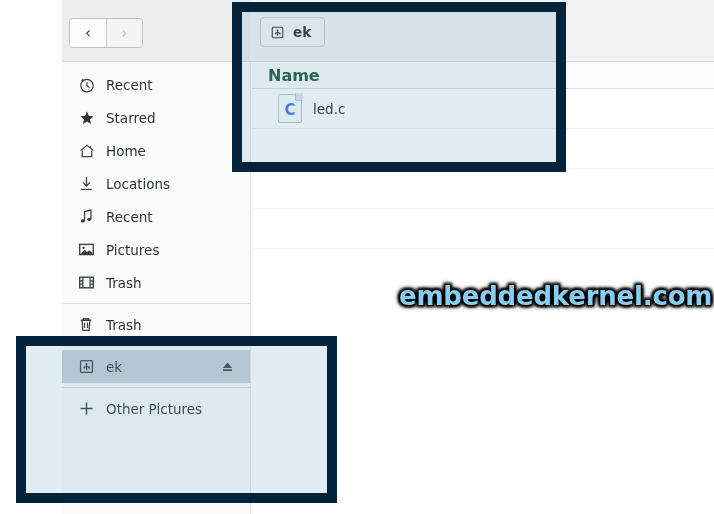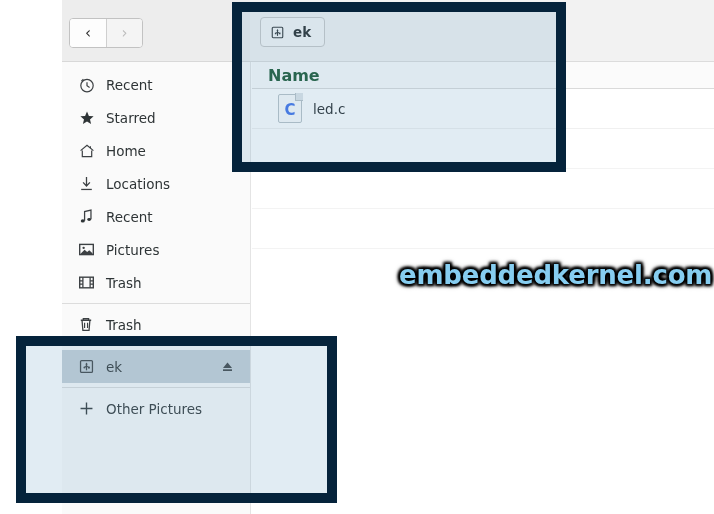--- a/index.html
+++ b/index.html
@@ -216,21 +216,21 @@
     background: rgba(120,170,200,0.22);
     pointer-events: none;
   }
   #hl-top  { left: 232px; top: 2px;   width: 334px; height: 170px; }
   #hl-bot  { left: 16px;  top: 336px; width: 321px; height: 167px; }
 
   
   .watermark {
     position: absolute;
     left: 399px;
-    top: 260px;
+    top: 281px;
     font-family: "DejaVu Sans", "Liberation Sans", sans-serif;
     font-size: 26px;
     font-weight: bold;
     letter-spacing: -0.2px;
     color: #86cdf0;
     text-shadow:
       0 0 2px #000, 0 0 3px #000, 0 0 4px #000, 0 0 6px #000,
       2px 2px 3px #000, -2px -2px 3px #000, 2px -2px 3px #000, -2px 2px 3px #000;
     white-space: nowrap;
   }

